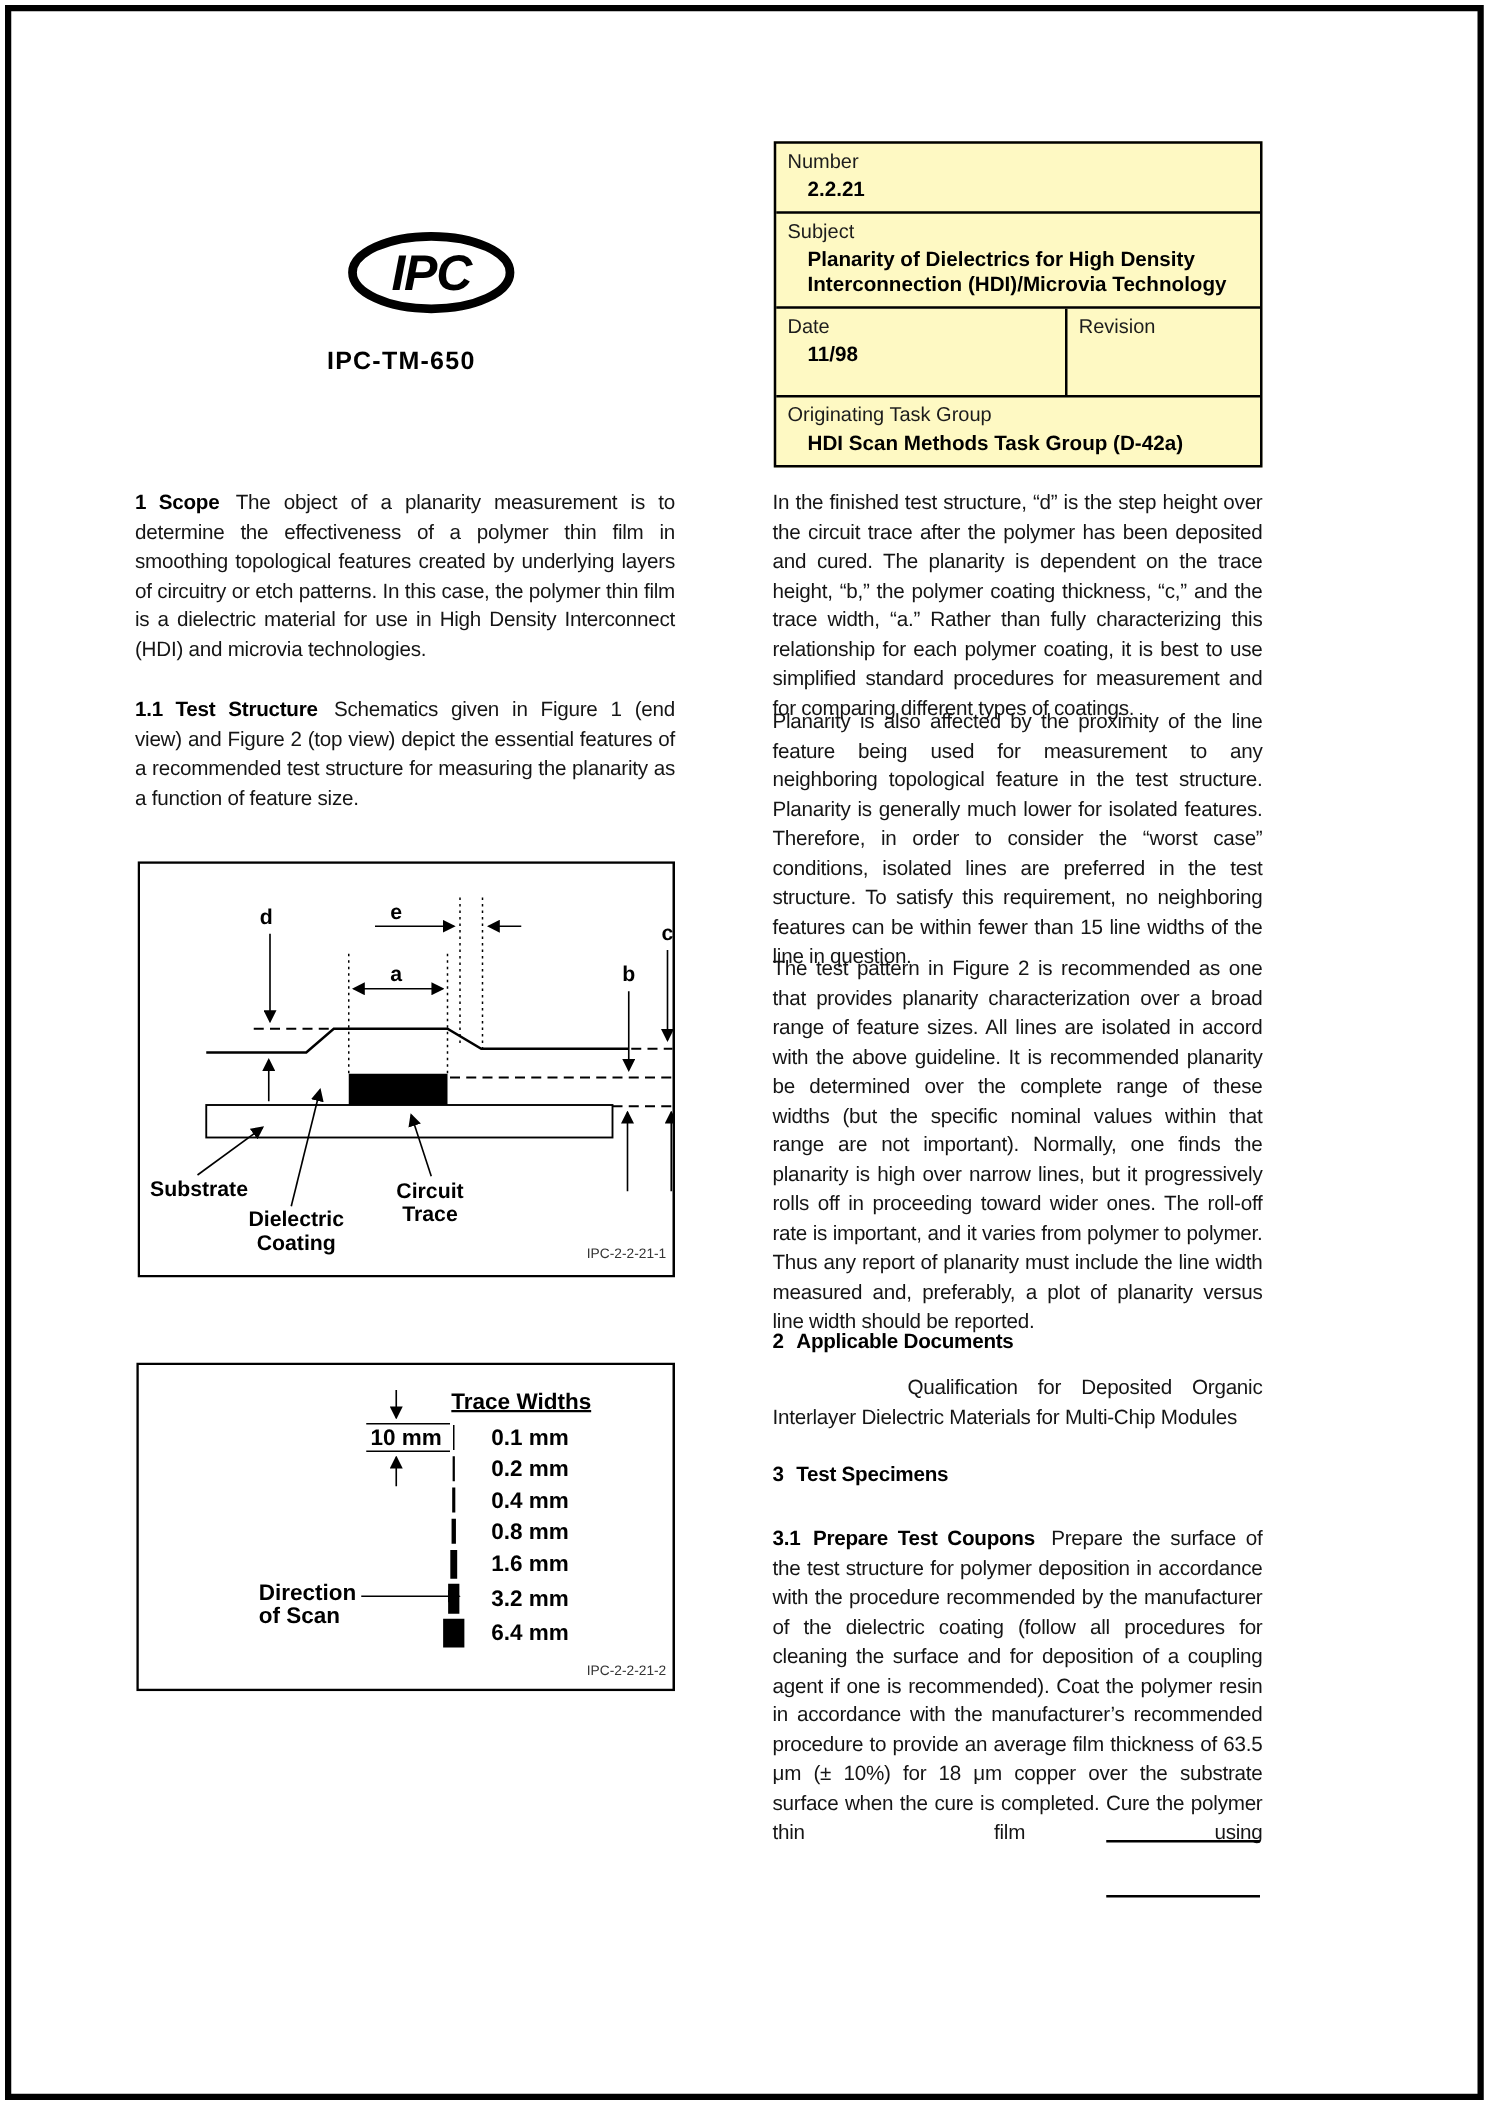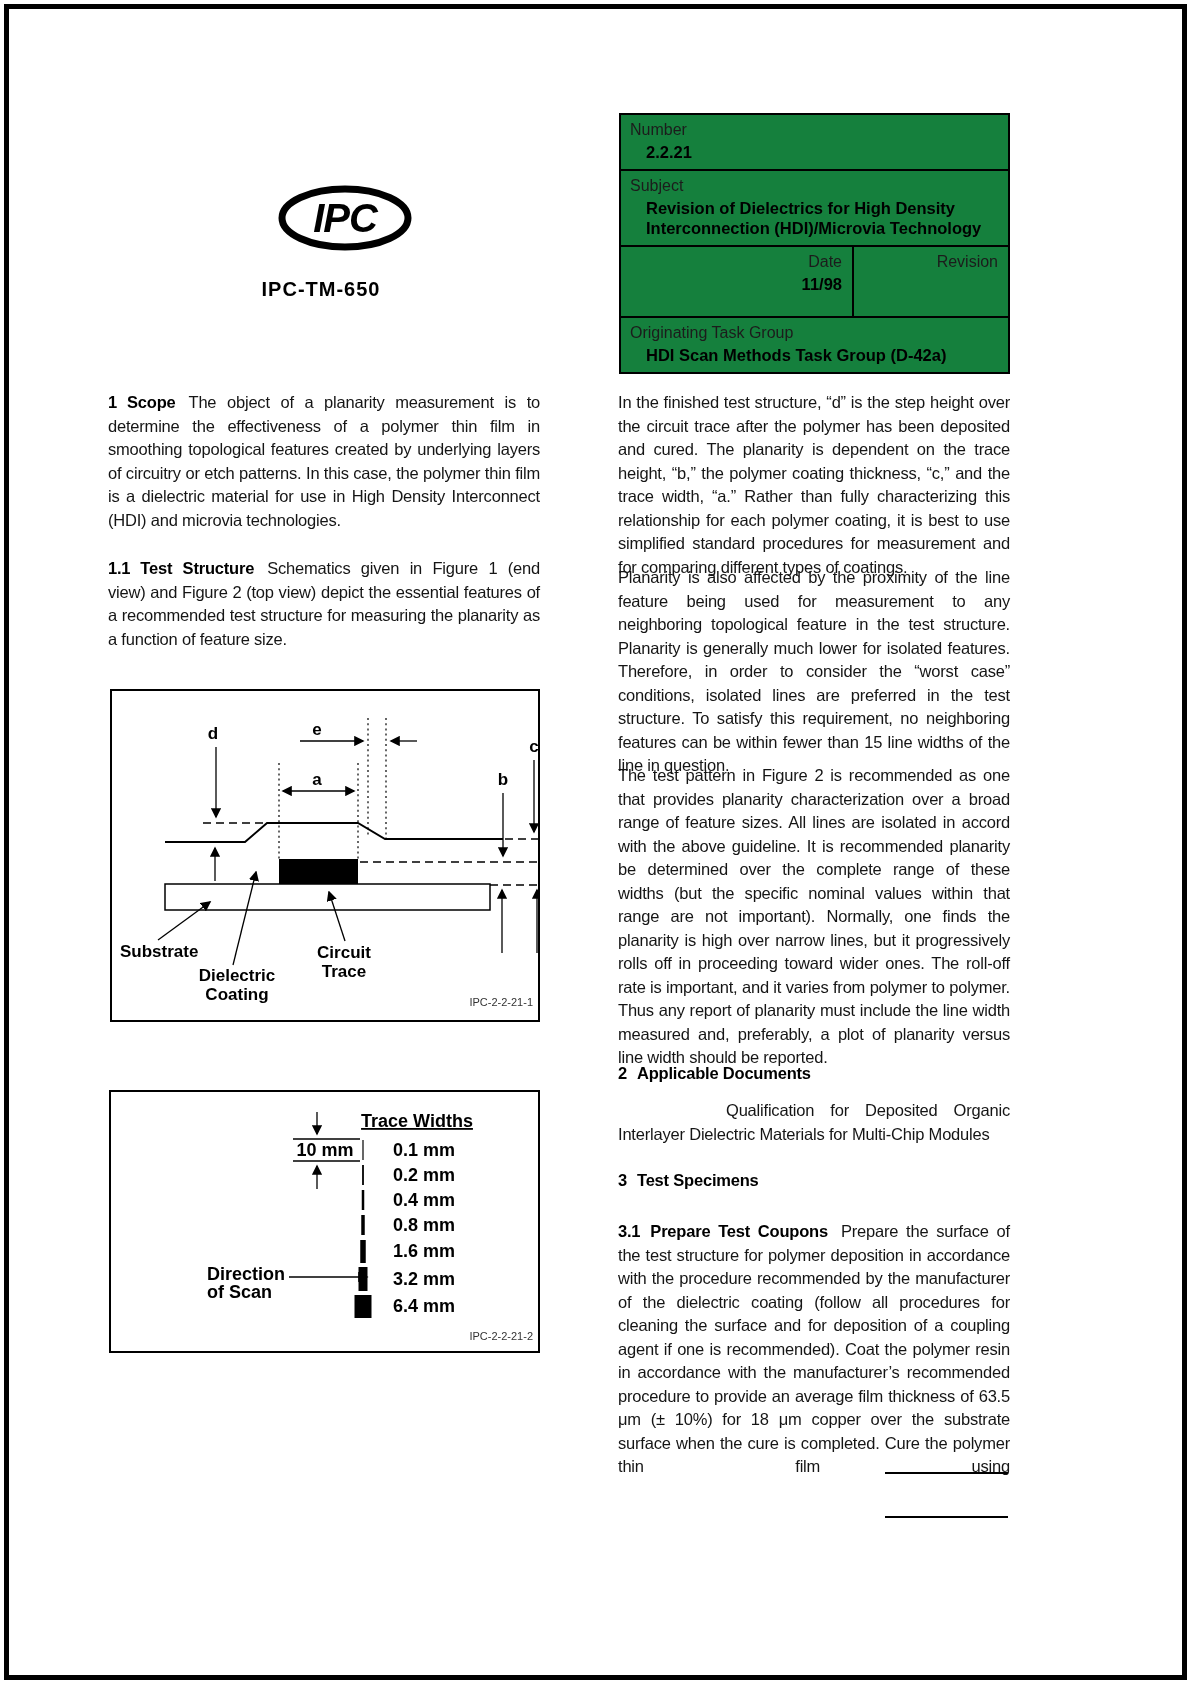--- a/index.html
+++ b/index.html
@@ -7,28 +7,28 @@
     width:1191px;height:1684px;position:relative;background:#ffffff;
     font-family:"Liberation Sans", sans-serif;color:#111;overflow:hidden;
   }
   .frame{position:absolute;left:4px;top:4px;right:4px;bottom:4px;border:5px solid #000;pointer-events:none;}
   
   .logo{position:absolute;left:262px;top:178px;}
   .titles{position:absolute;left:100px;top:272px;width:442px;text-align:center;font-weight:bold;color:#000;}
   .title1{font-size:20px;letter-spacing:1px;line-height:35px;}
   .title2{font-size:29px;letter-spacing:1.5px;line-height:35px;}
   
-  .hdr-table{position:absolute;left:619px;top:113px;width:391px;border:2px solid #000;box-sizing:border-box;background:#15803d;}
+  .hdr-table{position:absolute;left:619px;top:113px;width:391px;border:2px solid #000;box-sizing:border-box;background:#fef9c3;}
   .hdr-row{border-top:2px solid #000;padding:6px 10px 7px 9px;box-sizing:border-box;}
   .hdr-row:first-child{border-top:none;}
   .hdr-label{font-size:16px;color:#1c1c1c;}
   .hdr-value{font-size:16.5px;font-weight:bold;margin-left:16px;margin-top:3px;line-height:20px;color:#000;}
   .r1{min-height:47px;} .r2{min-height:76px;} .r4{min-height:52px;}
   .r3{display:flex;padding:0;min-height:60px;}
-  .r3 .cell{padding:6px 10px 22px 9px;box-sizing:border-box;text-align:right;}
+  .r3 .cell{padding:6px 10px 22px 9px;box-sizing:border-box;}
   .cell-date{width:233px;border-right:2px solid #000;}
   .cell-rev{flex:1;}
   
   .para{position:absolute;font-size:16.5px;line-height:23.5px;letter-spacing:-0.2px;
         text-align:justify;color:#151515;margin:0;}
   .lcol{left:108px;width:432px;}
   .rcol{left:618px;width:392px;}
   .snum{font-weight:bold;color:#000;margin-right:10px;}
   .stitle{font-weight:bold;color:#000;margin-right:13px;}
   .rhead{position:absolute;left:618px;font-size:16.5px;font-weight:bold;color:#000;letter-spacing:-0.2px;}
@@ -60,21 +60,21 @@
   <div class="title1">IPC-TM-650</div>
 </div>
 
 <div class="hdr-table">
   <div class="hdr-row r1">
     <div class="hdr-label">Number</div>
     <div class="hdr-value">2.2.21</div>
   </div>
   <div class="hdr-row r2">
     <div class="hdr-label">Subject</div>
-    <div class="hdr-value">Revision of Dielectrics for High Density Interconnection (HDI)/Microvia Technology</div>
+    <div class="hdr-value">Planarity of Dielectrics for High Density Interconnection (HDI)/Microvia Technology</div>
   </div>
   <div class="hdr-row r3">
     <div class="cell cell-date">
       <div class="hdr-label">Date</div>
       <div class="hdr-value">11/98</div>
     </div>
     <div class="cell cell-rev">
       <div class="hdr-label">Revision</div>
       <div class="hdr-value"></div>
     </div>

